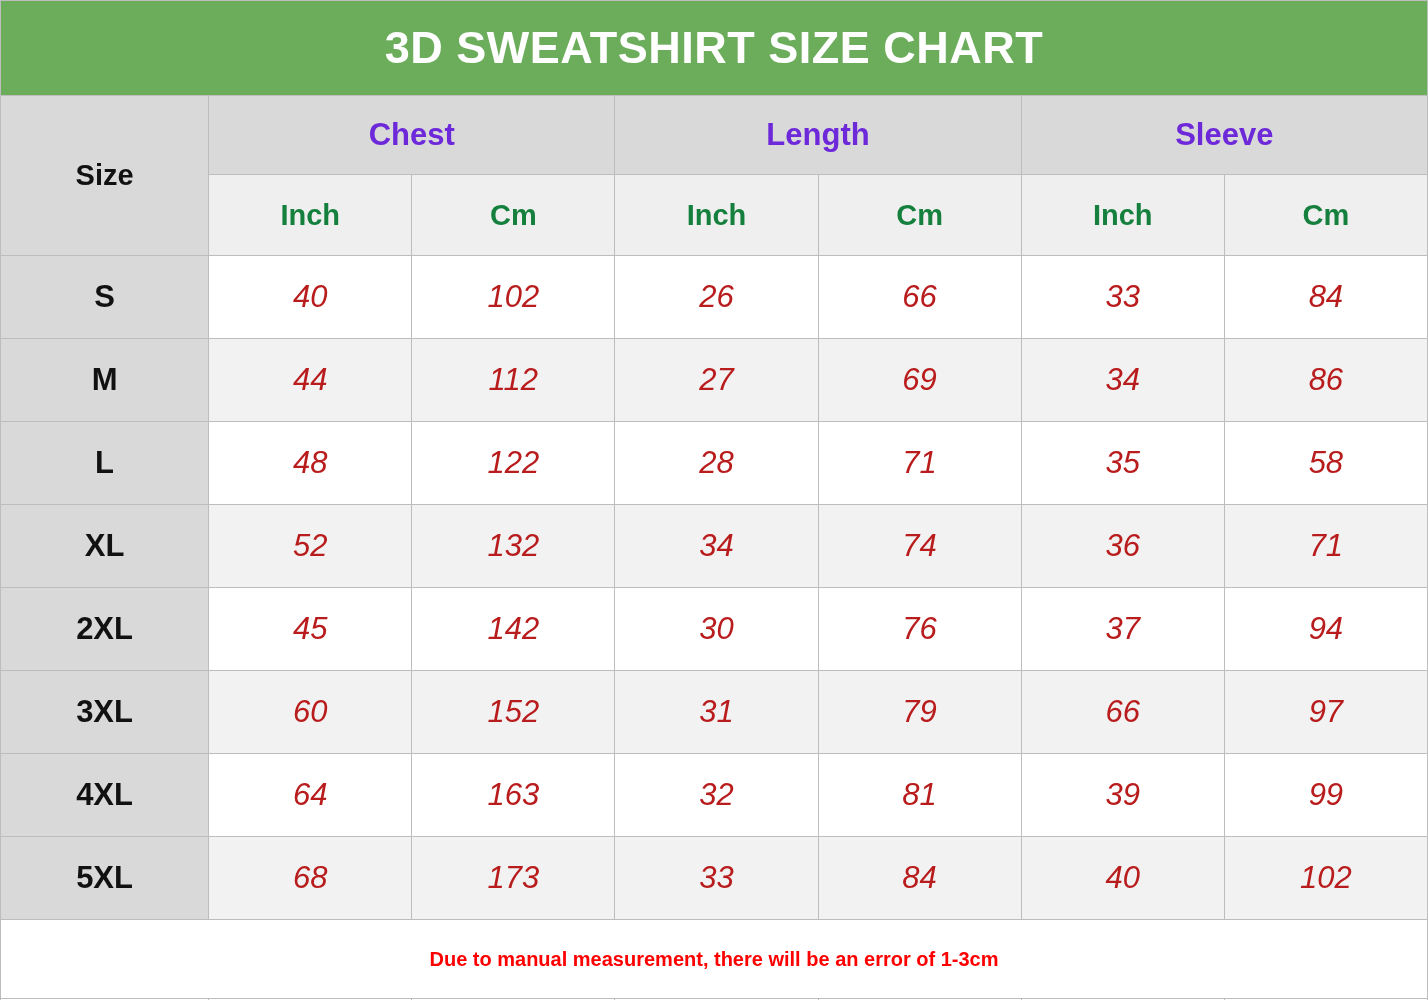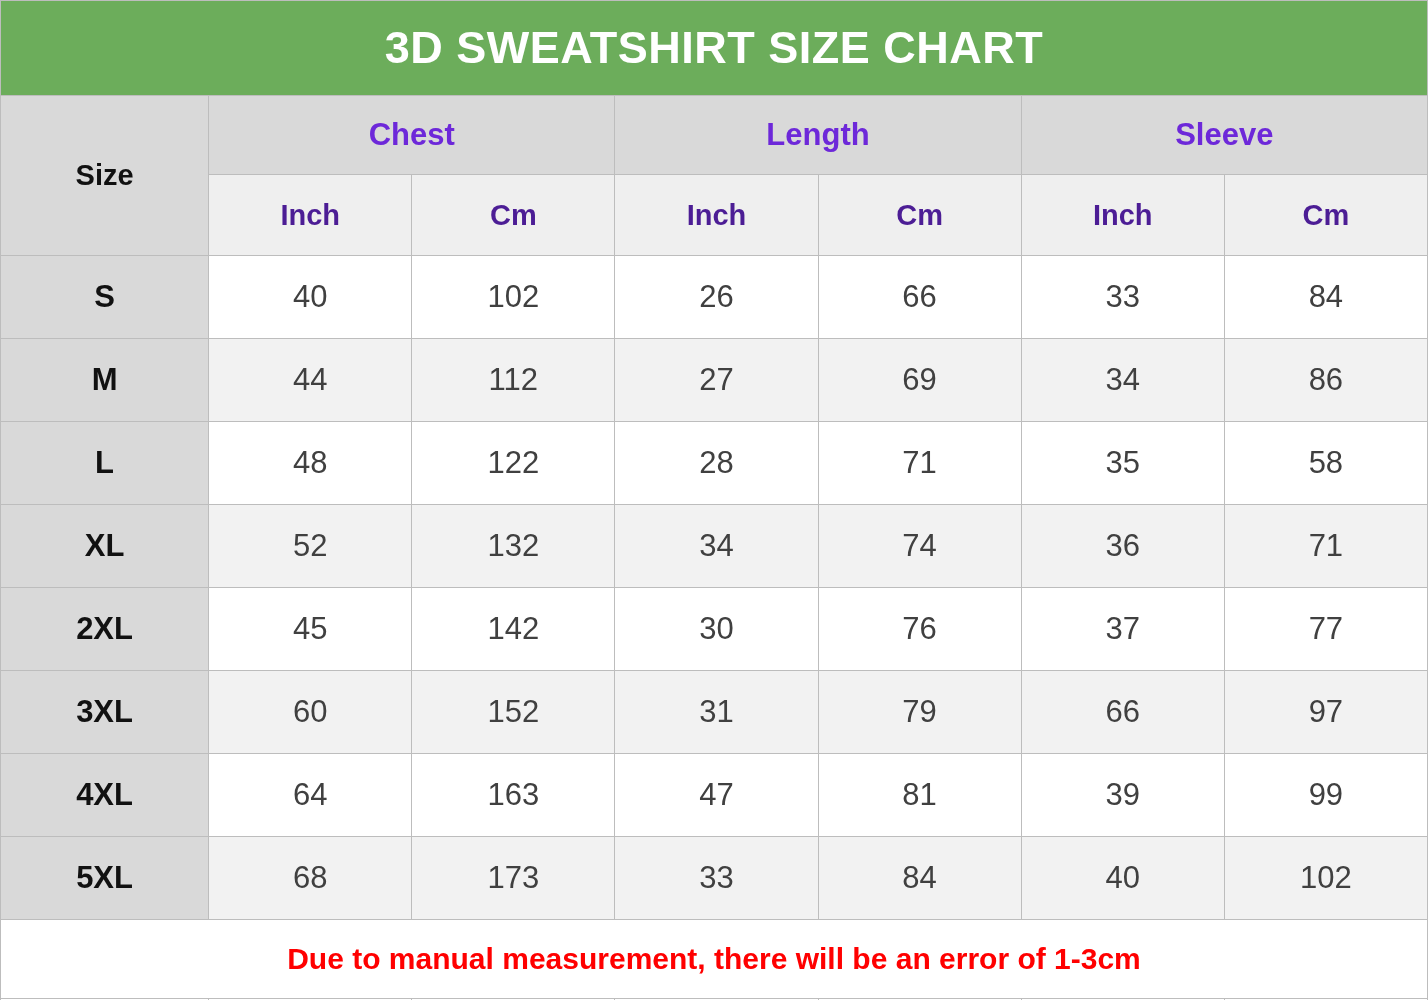--- a/index.html
+++ b/index.html
@@ -48,41 +48,42 @@
   .size-head {
     background: #d9d9d9;
     font-size: 29px;
     font-weight: bold;
     color: #111111;
   }
   .unit-head {
     background: #efefef;
     font-size: 29px;
     font-weight: bold;
-    color: #4c1d95;
+    color: #15803d;
     height: 80px;
   }
   .row-size {
     background: #d9d9d9;
     font-size: 31px;
     font-weight: bold;
     color: #111111;
   }
   .cell {
     font-size: 31px;
-    color: #404040;
+    color: #b91c1c;
     height: 82px;
+    font-style: italic;
   }
   .cell.odd { background: #ffffff; }
   .cell.even { background: #f2f2f2; }
   .note-cell {
     background: #ffffff;
     color: #ff0000;
     font-weight: bold;
-    font-size: 30px;
+    font-size: 20px;
     height: 78px;
   }
   .tail-row td {
     background: #ffffff;
     height: 30px;
     border: 1px solid #bdbdbd;
   }
   .col-size { width: 208px; }
   .col-d { width: 203px; }
 </style>
@@ -155,36 +156,36 @@
         <td class="cell even">36</td>
         <td class="cell even">71</td>
       </tr>
       <tr>
         <td class="row-size">2XL</td>
         <td class="cell odd">45</td>
         <td class="cell odd">142</td>
         <td class="cell odd">30</td>
         <td class="cell odd">76</td>
         <td class="cell odd">37</td>
-        <td class="cell odd">77</td>
+        <td class="cell odd">94</td>
       </tr>
       <tr>
         <td class="row-size">3XL</td>
         <td class="cell even">60</td>
         <td class="cell even">152</td>
         <td class="cell even">31</td>
         <td class="cell even">79</td>
         <td class="cell even">66</td>
         <td class="cell even">97</td>
       </tr>
       <tr>
         <td class="row-size">4XL</td>
         <td class="cell odd">64</td>
         <td class="cell odd">163</td>
-        <td class="cell odd">47</td>
+        <td class="cell odd">32</td>
         <td class="cell odd">81</td>
         <td class="cell odd">39</td>
         <td class="cell odd">99</td>
       </tr>
       <tr>
         <td class="row-size">5XL</td>
         <td class="cell even">68</td>
         <td class="cell even">173</td>
         <td class="cell even">33</td>
         <td class="cell even">84</td>

